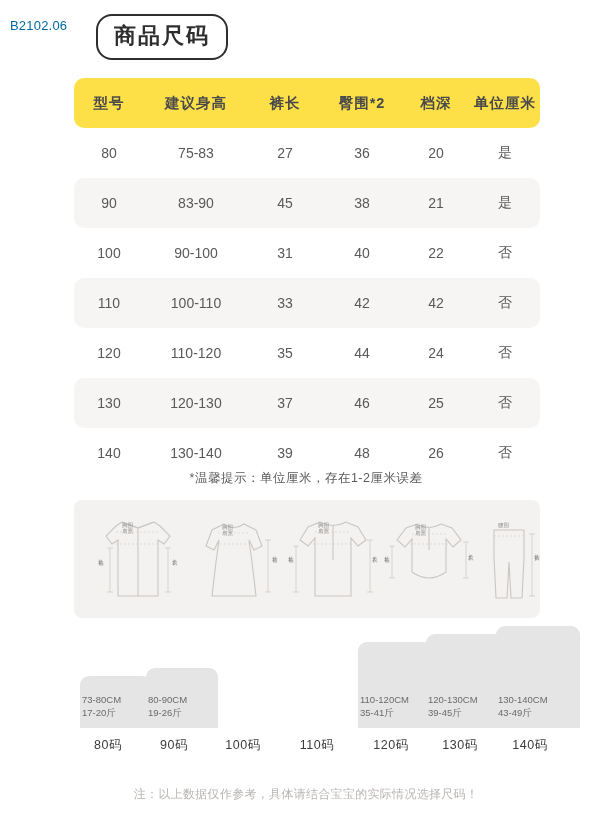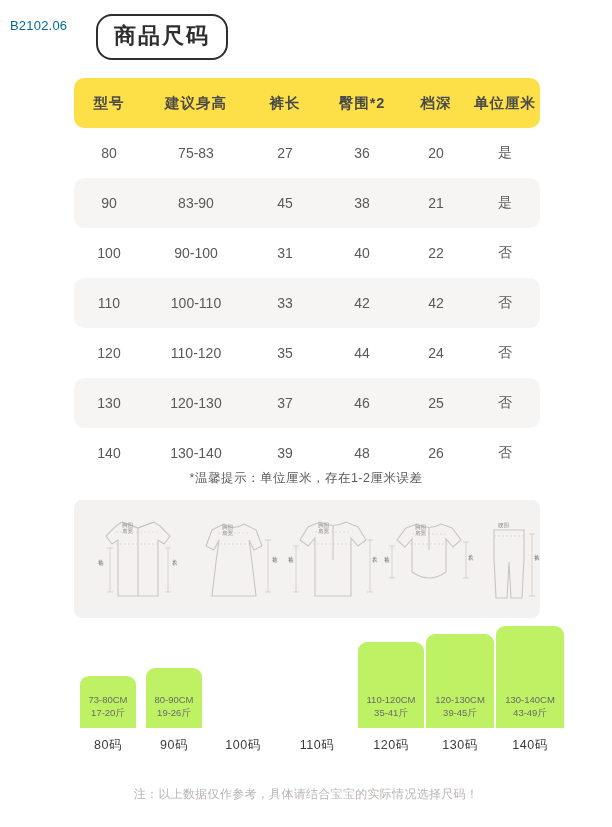--- a/index.html
+++ b/index.html
@@ -132,27 +132,28 @@
   .bars-area {
     position: absolute;
     top: 636px;
     left: 74px;
     width: 466px;
     height: 120px;
   }
   .bar {
     position: absolute;
     bottom: 28px;
-    background: #bef264;
+    background: #e5e5e5;
     border-top-left-radius: 9px;
     border-top-right-radius: 9px;
-    text-align: center;
+    text-align: left;
     color: #6a6a6a;
     font-size: 9.5px;
     line-height: 1.35;
+    padding-left: 16px;
   }
   .bar .bar-text {
     position: absolute;
     bottom: 8px;
     left: 0;
     width: 100%;
     padding: 0 2px;
     box-sizing: border-box;
   }
   .bar-caption {

